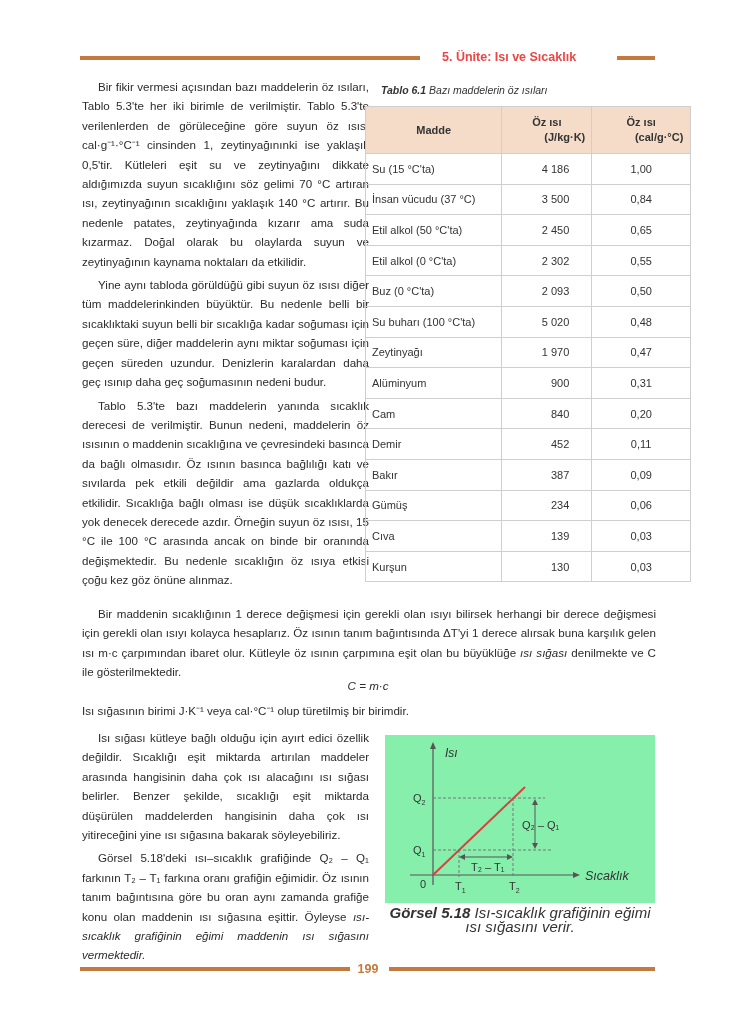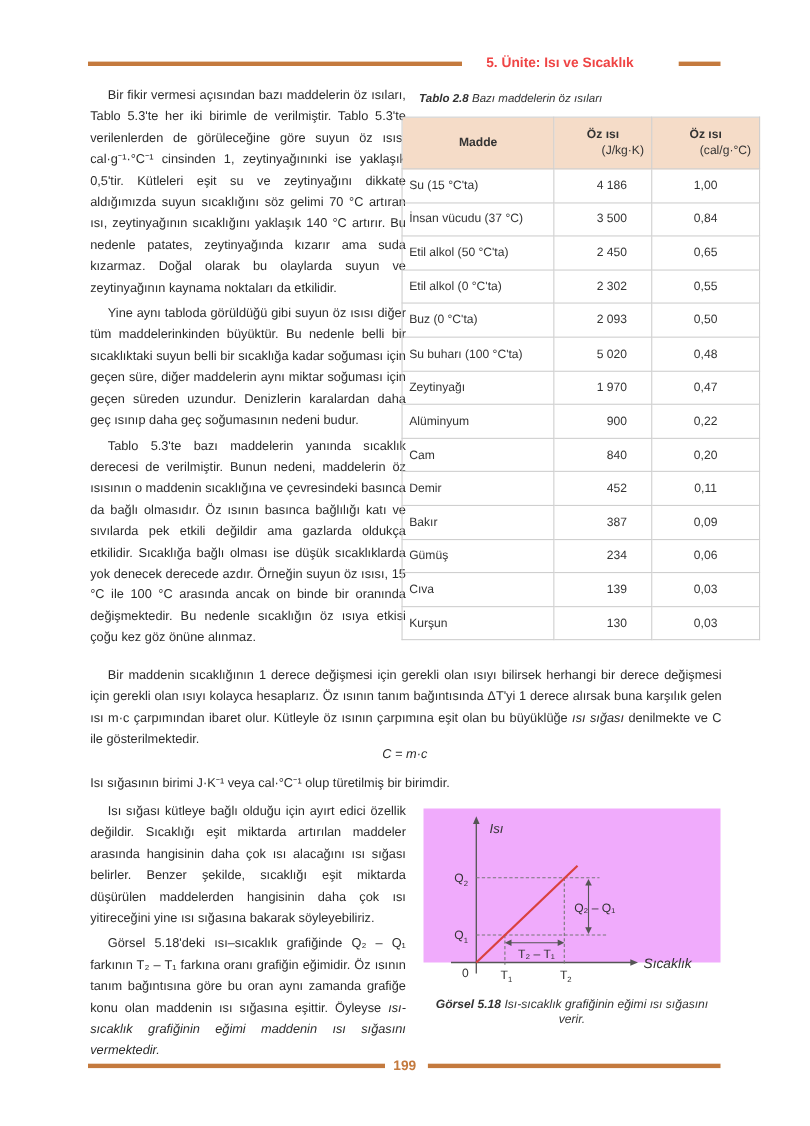--- a/index.html
+++ b/index.html
@@ -7,50 +7,50 @@
          font-family:"Liberation Sans", sans-serif; color:#2b2b2b; }
   .rule { position:absolute; height:4px; background:#c47a3e; }
   .hdr-title { position:absolute; left:442px; top:50px; font-size:12.5px; font-weight:bold; color:#ef4444; white-space:nowrap; }
   .col { position:absolute; font-size:11.6px; line-height:19.4px; text-align:justify; }
   .col p { margin:0; text-indent:16px; }
   .col p + p { margin-top:4px; }
   .tcap { position:absolute; left:381px; top:84px; font-size:10.5px; font-style:italic; color:#333; white-space:nowrap; }
   .tcap b { font-style:italic; }
   table.spec { position:absolute; left:365px; top:106px; width:326px; border-collapse:collapse; font-size:11px; color:#333; }
   table.spec th { background:#f5dcc8; font-weight:bold; border:1px solid #cfcfcf; height:46px; padding:0; line-height:15px; }
-  table.spec th .unit { font-weight:normal; display:block;padding-left:36px; }
+  table.spec th .unit { font-weight:bold; display:block;padding-left:36px; }
   table.spec td { border:1px solid #cfcfcf; height:29.6px; padding:0; }
   table.spec td.m { padding-left:6px; text-align:left; }
   table.spec td.j { text-align:right; padding-right:22px; }
   table.spec td.c { text-align:center; }
   .wide { position:absolute; left:82px; width:574px; font-size:11.6px; line-height:19.4px; text-align:justify; }
   .wide p { margin:0; text-indent:16px; }
   .formula { position:absolute; left:0; width:736px; top:679px; text-align:center; font-style:italic; font-size:11.6px; }
   .unitline { position:absolute; left:82px; top:703px; font-size:11.6px; }
-  .graph { position:absolute; left:385px; top:735px; width:270px; height:140px; background:#f0abfc; }
-  .gcap { position:absolute; left:385px; top:906px; width:270px; text-align:center; font-size:11px; line-height:14px; font-style:italic; color:#333; }
+  .graph { position:absolute; left:385px; top:735px; width:270px; height:168px; background:#86efac; }
+  .gcap { position:absolute; left:385px; top:906px; width:270px; text-align:center; font-size:15px; line-height:14px; font-style:italic; color:#333; }
   .gcap b { font-style:italic; }
   .pgnum { position:absolute; left:0; width:736px; top:962px; text-align:center; font-size:12.5px; font-weight:bold; color:#c47a3e; }
   .it { font-style:italic; }
 </style>
 </head>
 <body>
 
 <div class="rule" style="left:80px;top:56px;width:340px;"></div>
 <div class="hdr-title">5. Ünite: Isı ve Sıcaklık</div>
 <div class="rule" style="left:617px;top:56px;width:38px;"></div>
 
 <div class="col" style="left:82px;top:77px;width:287px;">
   <p>Bir fikir vermesi açısından bazı maddelerin öz ısıları, Tablo 5.3'te her iki birimle de verilmiştir. Tablo 5.3'te verilenlerden de görüleceğine göre suyun öz ısısı cal·g⁻¹·°C⁻¹ cinsinden 1, zeytinyağınınki ise yaklaşık 0,5'tir. Kütleleri eşit su ve zeytinyağını dikkate aldığımızda suyun sıcaklığını söz gelimi 70 °C artıran ısı, zeytinyağının sıcaklığını yaklaşık 140 °C artırır. Bu nedenle patates, zeytinyağında kızarır ama suda kızarmaz. Doğal olarak bu olaylarda suyun ve zeytinyağının kaynama noktaları da etkilidir.</p>
   <p>Yine aynı tabloda görüldüğü gibi suyun öz ısısı diğer tüm maddelerinkinden büyüktür. Bu nedenle belli bir sıcaklıktaki suyun belli bir sıcaklığa kadar soğuması için geçen süre, diğer maddelerin aynı miktar soğuması için geçen süreden uzundur. Denizlerin karalardan daha geç ısınıp daha geç soğumasının nedeni budur.</p>
   <p>Tablo 5.3'te bazı maddelerin yanında sıcaklık derecesi de verilmiştir. Bunun nedeni, maddelerin öz ısısının o maddenin sıcaklığına ve çevresindeki basınca da bağlı olmasıdır. Öz ısının basınca bağlılığı katı ve sıvılarda pek etkili değildir ama gazlarda oldukça etkilidir. Sıcaklığa bağlı olması ise düşük sıcaklıklarda yok denecek derecede azdır. Örneğin suyun öz ısısı, 15 °C ile 100 °C arasında ancak on binde bir oranında değişmektedir. Bu nedenle sıcaklığın öz ısıya etkisi çoğu kez göz önüne alınmaz.</p>
 </div>
 
 <div class="tcap">
-  <b>Tablo 2.8</b><span> Bazı maddelerin öz ısıları</span>
+  <b>Tablo 6.1</b><span> Bazı maddelerin öz ısıları</span>
 </div>
 <table class="spec">
   <colgroup>
       <col style="width:118px">
       <col style="width:74px">
       <col style="width:79px">
     </colgroup>
   <thead>
     <tr>
       <th>Madde</th>
@@ -96,21 +96,21 @@
         <td class="c">0,48</td>
       </tr>
       <tr>
         <td class="m">Zeytinyağı</td>
         <td class="j">1 970</td>
         <td class="c">0,47</td>
       </tr>
       <tr>
         <td class="m">Alüminyum</td>
         <td class="j">900</td>
-        <td class="c">0,22</td>
+        <td class="c">0,31</td>
       </tr>
       <tr>
         <td class="m">Cam</td>
         <td class="j">840</td>
         <td class="c">0,20</td>
       </tr>
       <tr>
         <td class="m">Demir</td>
         <td class="j">452</td>
         <td class="c">0,11</td>

